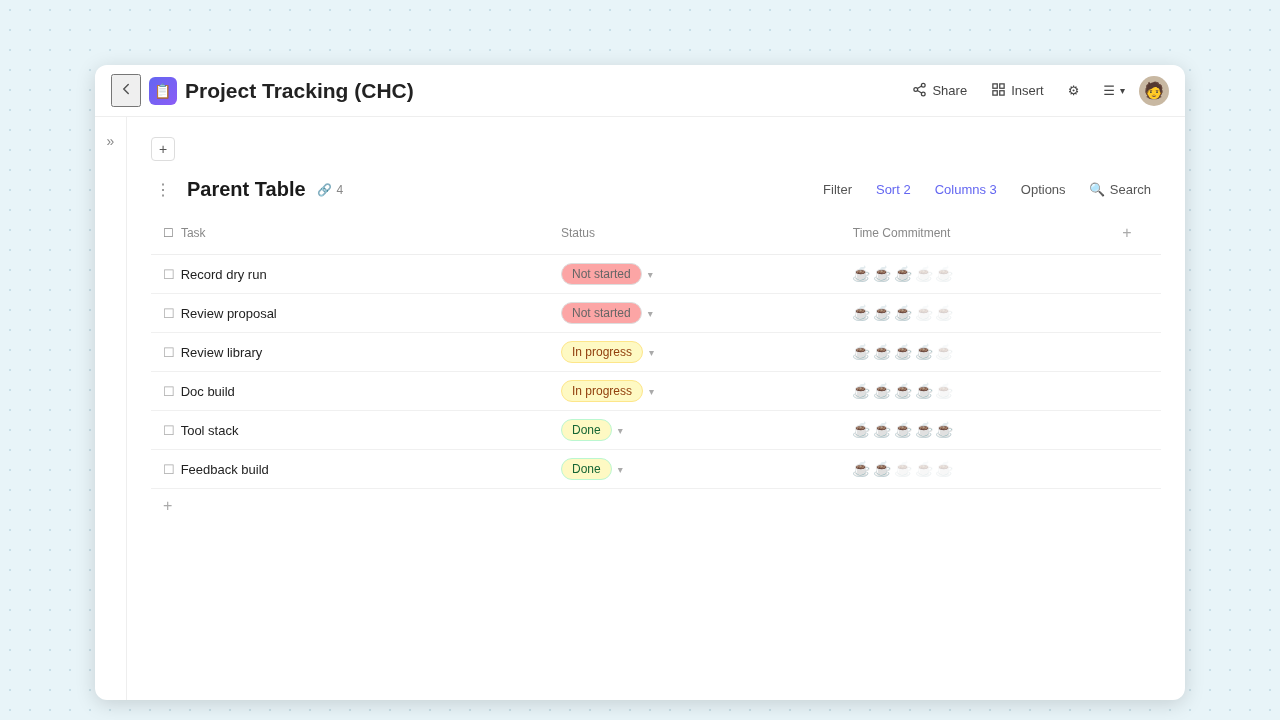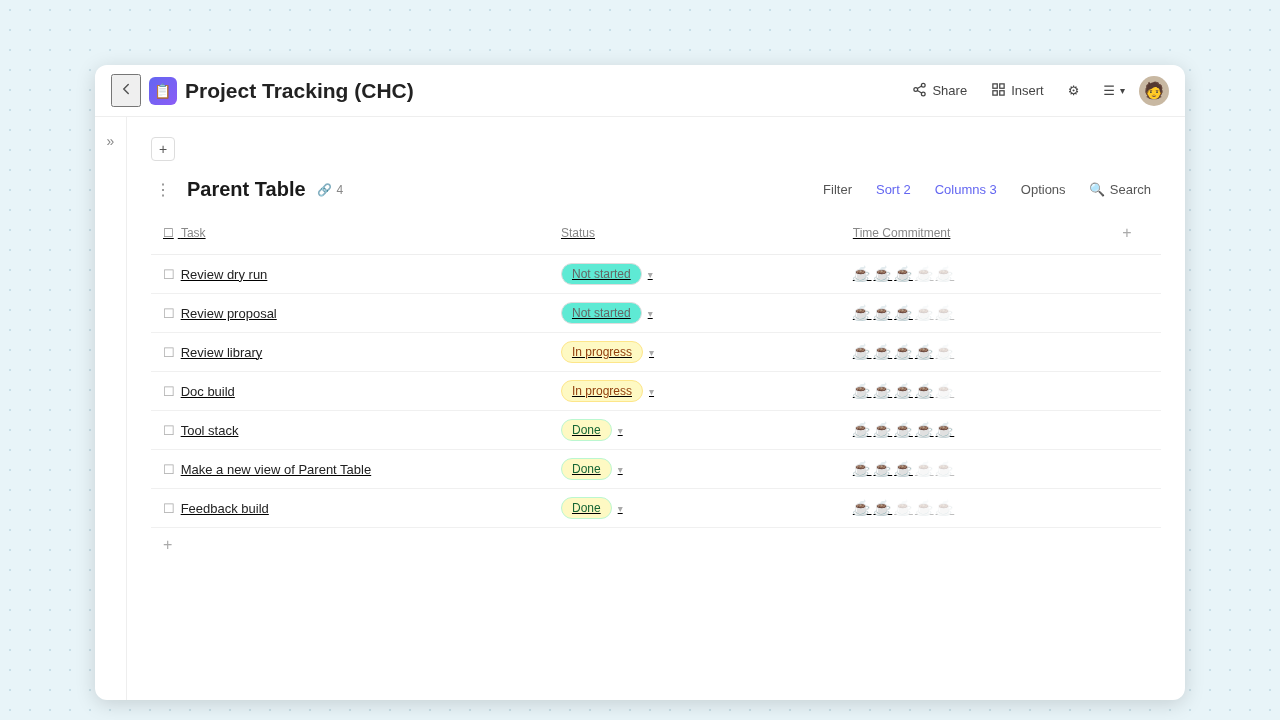--- a/index.html
+++ b/index.html
@@ -191,21 +191,20 @@
       border-radius: 6px;
       border: none;
       background: none;
       cursor: pointer;
       font-size: 13px;
       color: #555;
     }
     .data-table {
       width: 100%;
       border-collapse: collapse;
-      text-decoration: underline;
     }
     .data-table th {
       text-align: left;
       padding: 8px 12px;
       font-size: 12px;
       font-weight: 500;
       color: #888;
       border-bottom: 1px solid #eee;
     }
     .data-table td {
@@ -222,21 +221,21 @@
     .status-badge {
       display: inline-flex;
       align-items: center;
       gap: 6px;
       padding: 3px 10px;
       border-radius: 20px;
       font-size: 12px;
       font-weight: 500;
     }
     .status-not-started {
-      background: #5eead4;
+      background: #fca5a5;
       color: #666;
       border: 1px solid #ddd;
     }
     .status-in-progress {
       background: #fef9c3;
       color: #92400e;
       border: 1px solid #fde68a;
     }
     .status-done {
       background: #fef9c3;
@@ -374,21 +373,21 @@
               <th class="col-time">
                 <span>Time Commitment</span>
               </th>
               <th class="col-add col-header-add">
                 <button class="add-col-btn">+</button>
               </th>
             </tr>
           </thead>
           <tbody id="table-body">
           <tr>
-                <td><span class="task-icon">☐</span><span>Review dry run</span></td>
+                <td><span class="task-icon">☐</span><span>Record dry run</span></td>
                 <td>
     <div class="status-cell">
       <span class="status-badge status-not-started">Not started</span>
       <span class="dropdown-arrow">▾</span>
     </div>
                 </td>
                 <td>
                   <div class="coffee-rating">
                     <span class="coffee filled" style="color:#c0392b;">☕</span>
                     <span class="coffee filled" style="color:#c0392b;">☕</span>
@@ -464,39 +463,20 @@
       <span class="dropdown-arrow">▾</span>
     </div>
                 </td>
                 <td>
                   <div class="coffee-rating">
                     <span class="coffee filled" style="color:#c0392b;">☕</span>
                     <span class="coffee filled" style="color:#c0392b;">☕</span>
                     <span class="coffee filled" style="color:#c0392b;">☕</span>
                     <span class="coffee filled" style="color:#c0392b;">☕</span>
                     <span class="coffee filled" style="color:#c0392b;">☕</span>
-                  </div>
-                </td>
-                <td></td>
-              </tr>
-              <tr>
-                <td><span class="task-icon">☐</span><span>Make a new view of Parent Table</span></td>
-                <td>
-    <div class="status-cell">
-      <span class="status-badge status-done">Done</span>
-      <span class="dropdown-arrow">▾</span>
-    </div>
-                </td>
-                <td>
-                  <div class="coffee-rating">
-                    <span class="coffee filled" style="color:#c0392b;">☕</span>
-                    <span class="coffee filled" style="color:#c0392b;">☕</span>
-                    <span class="coffee filled" style="color:#c0392b;">☕</span>
-                    <span class="coffee empty" style="color:#999;">☕</span>
-                    <span class="coffee empty" style="color:#999;">☕</span>
                   </div>
                 </td>
                 <td></td>
               </tr>
               <tr>
                 <td><span class="task-icon">☐</span><span>Feedback build</span></td>
                 <td>
     <div class="status-cell">
       <span class="status-badge status-done">Done</span>
       <span class="dropdown-arrow">▾</span>

